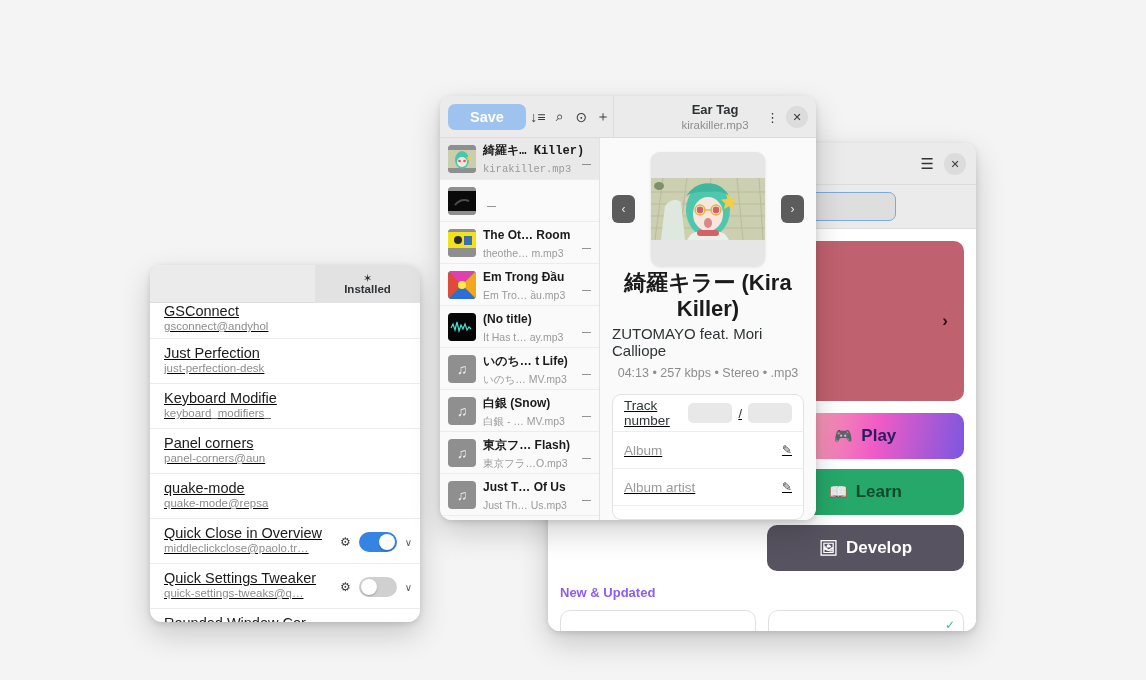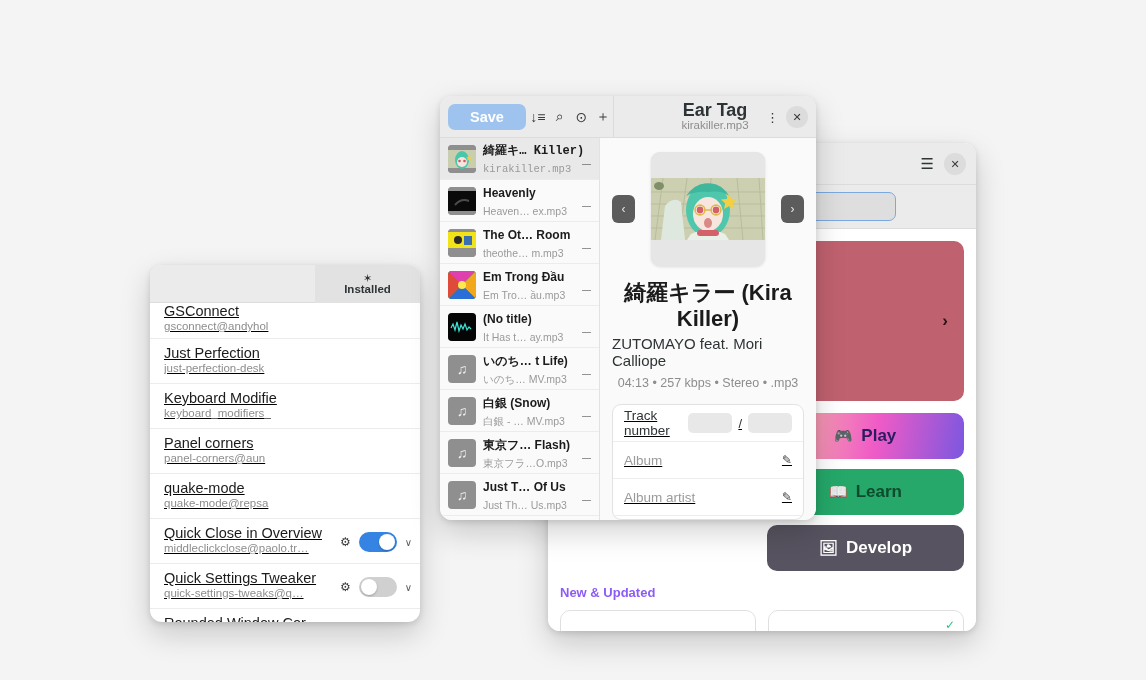--- a/index.html
+++ b/index.html
@@ -110,21 +110,21 @@
     border-right: 1px solid #dcdcdc;
   }
   .save-btn {
     background: #9ec3ef; color: #ffffff; font-size: 14.5px; font-weight: bold;
     border-radius: 7px; padding: 5px 22px;
   }
   .tb-ico { width: 26px; height: 26px; display:flex; align-items:center; justify-content:center;
             font-size: 14px; color: #3a3a3a; }
   .et-top-right { flex: 1; position: relative; display:flex; flex-direction: column;
                   align-items: center; justify-content: center; }
-  .et-title { font-size: 18px; font-weight: bold; color: #2e3436; line-height: 16px; }
+  .et-title { font-size: 13px; font-weight: bold; color: #2e3436; line-height: 16px; }
   .et-sub { font-size: 11.5px; color: #8d8d8d; line-height: 14px; }
   .et-top-right-btns { position: absolute; right: 8px; top: 0; height: 42px;
                        display: flex; align-items: center; gap: 7px; }
   .dots { font-size: 13px; color: #3a3a3a; letter-spacing: 0; }
   .et-body { display: flex; height: 382px; }
 
   .et-list { width: 174px; background: #fafafa; border-right: 1px solid #e2e2e2; overflow: hidden; }
   .trk { height: 42px; display: flex; align-items: center; gap: 7px; padding: 0 6px 0 8px;
          border-bottom: 1px solid #ececec; position: relative; }
   .trk.sel { background: #e9e9e9; font-family: Liberation Mono, monospace; }
@@ -137,21 +137,21 @@
   .trk-file { font-size: 10.5px; color: #9a9a9a; white-space: nowrap; overflow: hidden; line-height: 13px; }
   .minus { font-size: 13px; color: #5c5c5c; padding-left: 2px; }
 
   .et-detail { flex: 1; padding: 14px 12px 0 12px; display: flex; flex-direction: column; align-items: center;
                background: #fafafa; position: relative; }
   .cover-row { display: flex; align-items: center; justify-content: center; gap: 16px; width: 100%; }
   .navbtn { width: 23px; height: 28px; border-radius: 6px; background: #5c5c5c; color: #e8e8e8;
             display:flex; align-items:center; justify-content:center; font-size: 12px; }
   .cover { width: 114px; height: 114px; border-radius: 9px; background: #e6e6e6; overflow: hidden;
            position: relative; box-shadow: 0 1px 3px rgba(0,0,0,.12); }
-  .art-song { font-size: 22px; font-weight: bold; color: #1b1b1b; margin-top: 14px; text-align: center; line-height: 26px; }
+  .art-song { font-size: 22px; font-weight: bold; color: #1b1b1b; margin-top: 4px; text-align: center; line-height: 26px; }
   .art-artist { font-size: 15px; color: #2e3436; margin-top: 3px; }
   .art-meta { font-size: 12.5px; color: #8d8d8d; margin-top: 7px; }
   .fields { margin-top: 14px; width: 100%; background: #fff; border: 1px solid #e2e2e2;
             border-radius: 9px; overflow: hidden; text-decoration: underline; }
   .fld { height: 37px; display: flex; align-items: center; padding: 0 11px;
          border-bottom: 1px solid #ededed; font-size: 13.5px; color: #9a9a9a; }
   .fld .lbl { flex: 1; }
   .fld.dark .lbl { color: #2e3436; }
   .pencil { font-size: 12px; color: #3a3a3a; }
   .numbox { width: 44px; height: 20px; background: #e8e8e8; border-radius: 5px; }
@@ -335,24 +335,20 @@
           <span class="minus">＿</span>
         </div>
 
         <div class="trk">
           <span class="thumb">
             <svg width="28" height="28" viewBox="0 0 28 28">
                 <rect width="28" height="28" fill="#8f8f8f"></rect>
                 <rect y="4" width="28" height="20" fill="#0a0a0a"></rect>
                 <path d="M7 18 Q13 11 21 14" stroke="#4c4c4c" stroke-width="2" fill="none"></path>
               </svg>
-          </span>
-          <span class="trk-txt">
-            <span class="trk-title">Heavenly</span>
-            <span class="trk-file">Heaven… ex.mp3</span>
           </span>
           <span class="minus">＿</span>
         </div>
 
         <div class="trk">
           <span class="thumb">
             <svg width="28" height="28" viewBox="0 0 28 28">
                 <rect width="28" height="28" fill="#8f8f8f"></rect>
                 <rect y="3" width="28" height="16" fill="#f2e318"></rect>
                 <circle cx="10" cy="11" r="4" fill="#2a2a2a"></circle>

